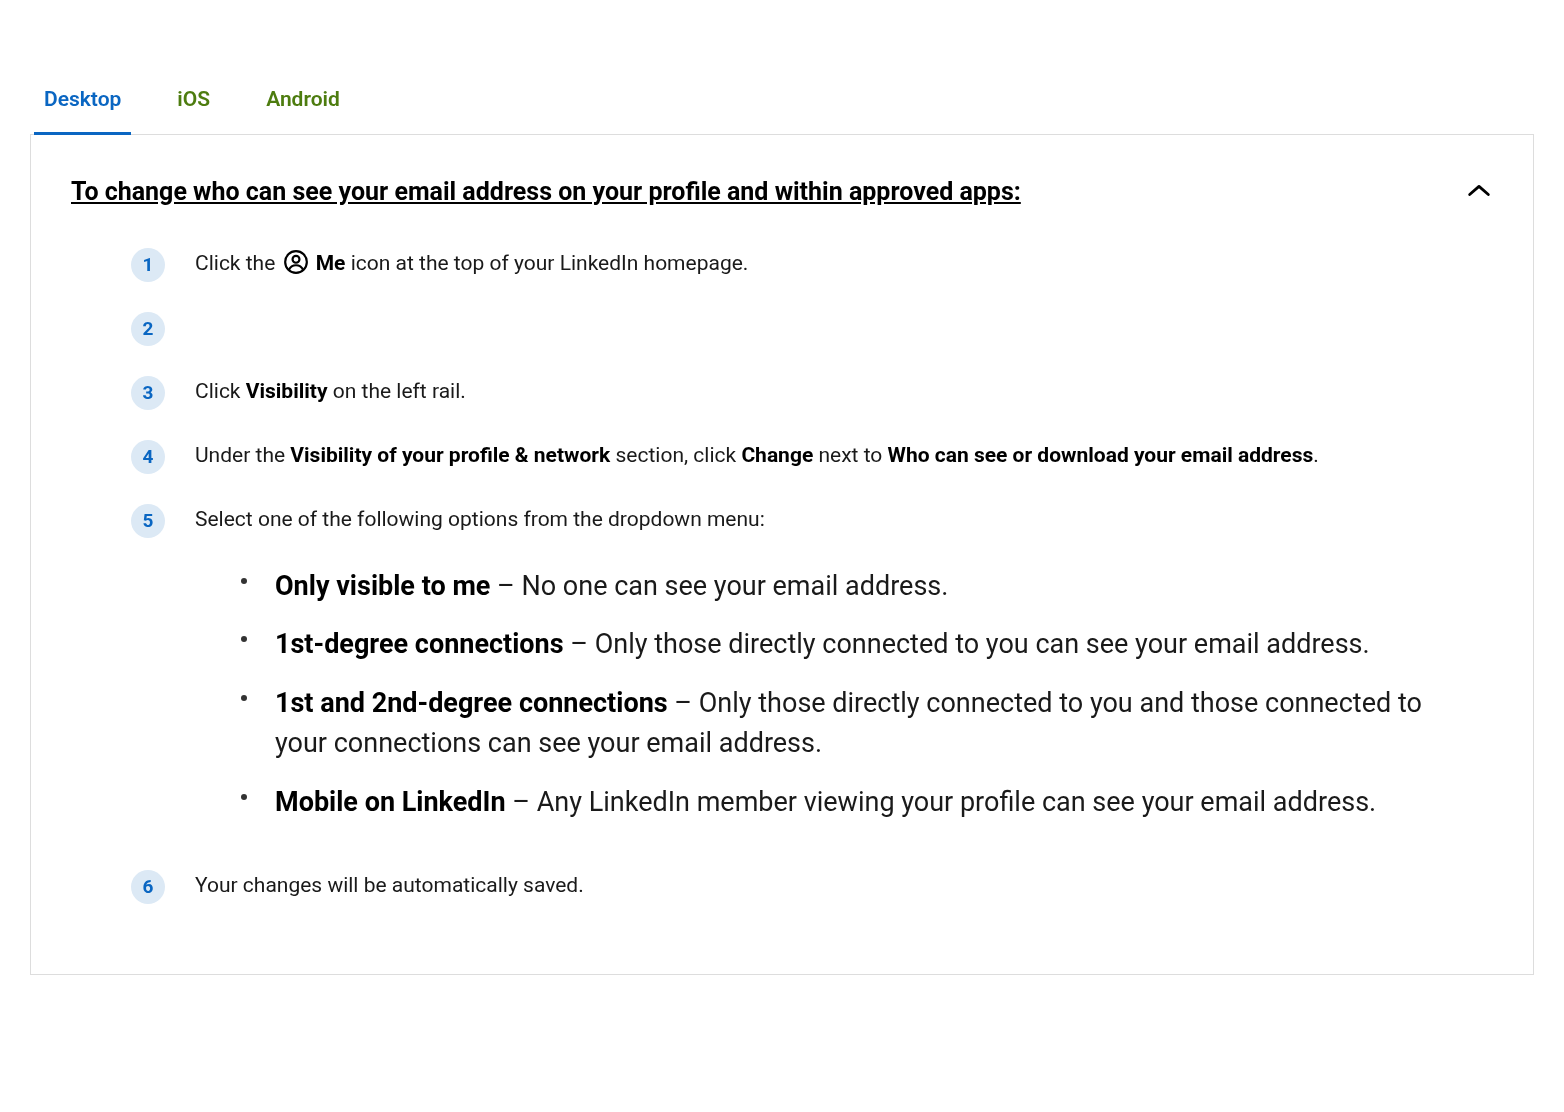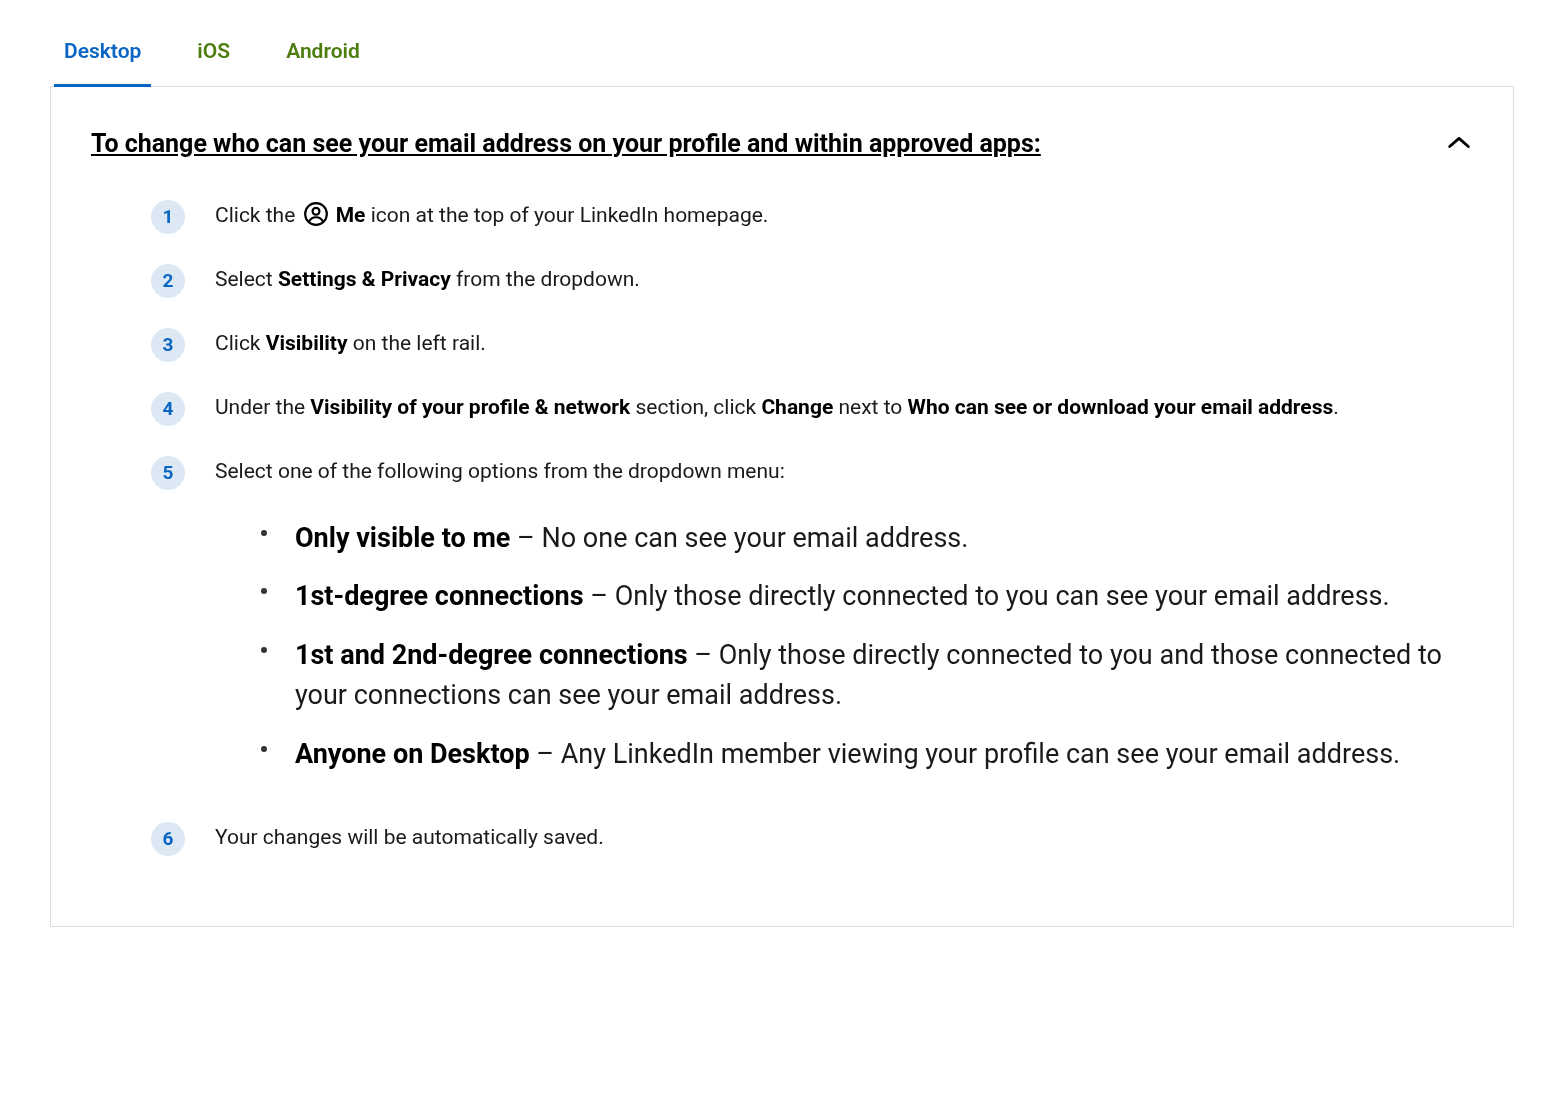--- a/index.html
+++ b/index.html
@@ -8,21 +8,22 @@
       box-sizing: border-box;
     }
     body {
       font-family: -apple-system, BlinkMacSystemFont, "Segoe UI", Roboto, Helvetica, Arial, sans-serif;
       background: #fff;
       color: #000;
       font-size: 21px;
       line-height: 1.5;
     }
     .container {
-      padding: 20px 50px;
+      padding: 20px 30px;
+      margin-top: 48px;
     }
     .tabs {
       display: flex;
       gap: 48px;
       border-bottom: 1px solid #ddd;
       padding: 0 10px;
     }
     .tab {
       padding: 16px 4px 18px 4px;
       font-size: 21px;
@@ -166,23 +167,20 @@
           <span>Click the </span><span class="me-icon"><svg viewBox="0 0 24 24" fill="none" stroke="#000" stroke-width="2" stroke-linecap="round" stroke-linejoin="round">
                 <circle cx="12" cy="12" r="10"></circle>
                 <circle cx="12" cy="9.5" r="3.2"></circle>
                 <path d="M5.5 19.2c1.2-2.8 3.9-4.2 6.5-4.2s5.3 1.4 6.5 4.2"></path>
               </svg></span> <strong>Me</strong><span> icon at the top of your LinkedIn homepage.</span>
         </div>
       </div>
 
       <div class="step">
         <div class="step-num">2</div>
-        <div class="step-body">
-          <span>Select </span><strong>Settings &amp; Privacy</strong><span> from the dropdown.</span>
-        </div>
       </div>
 
       <div class="step">
         <div class="step-num">3</div>
         <div class="step-body">
           <span>Click </span><strong>Visibility</strong><span> on the left rail.</span>
         </div>
       </div>
 
       <div class="step">
@@ -204,21 +202,21 @@
             <div class="option">
               <div class="bullet"></div>
               <div class="option-text"><strong>1st-degree connections</strong><span> – Only those directly connected to you can see your email address.</span></div>
             </div>
             <div class="option">
               <div class="bullet"></div>
               <div class="option-text"><strong>1st and 2nd-degree connections</strong><span> – Only those directly connected to you and those connected to your connections can see your email address.</span></div>
             </div>
             <div class="option">
               <div class="bullet"></div>
-              <div class="option-text"><strong>Anyone on Desktop</strong><span> – Any LinkedIn member viewing your profile can see your email address.</span></div>
+              <div class="option-text"><strong>Mobile on LinkedIn</strong><span> – Any LinkedIn member viewing your profile can see your email address.</span></div>
             </div>
           </div>
         </div>
       </div>
 
       <div class="step">
         <div class="step-num">6</div>
         <div class="step-body">Your changes will be automatically saved.</div>
       </div>
 

